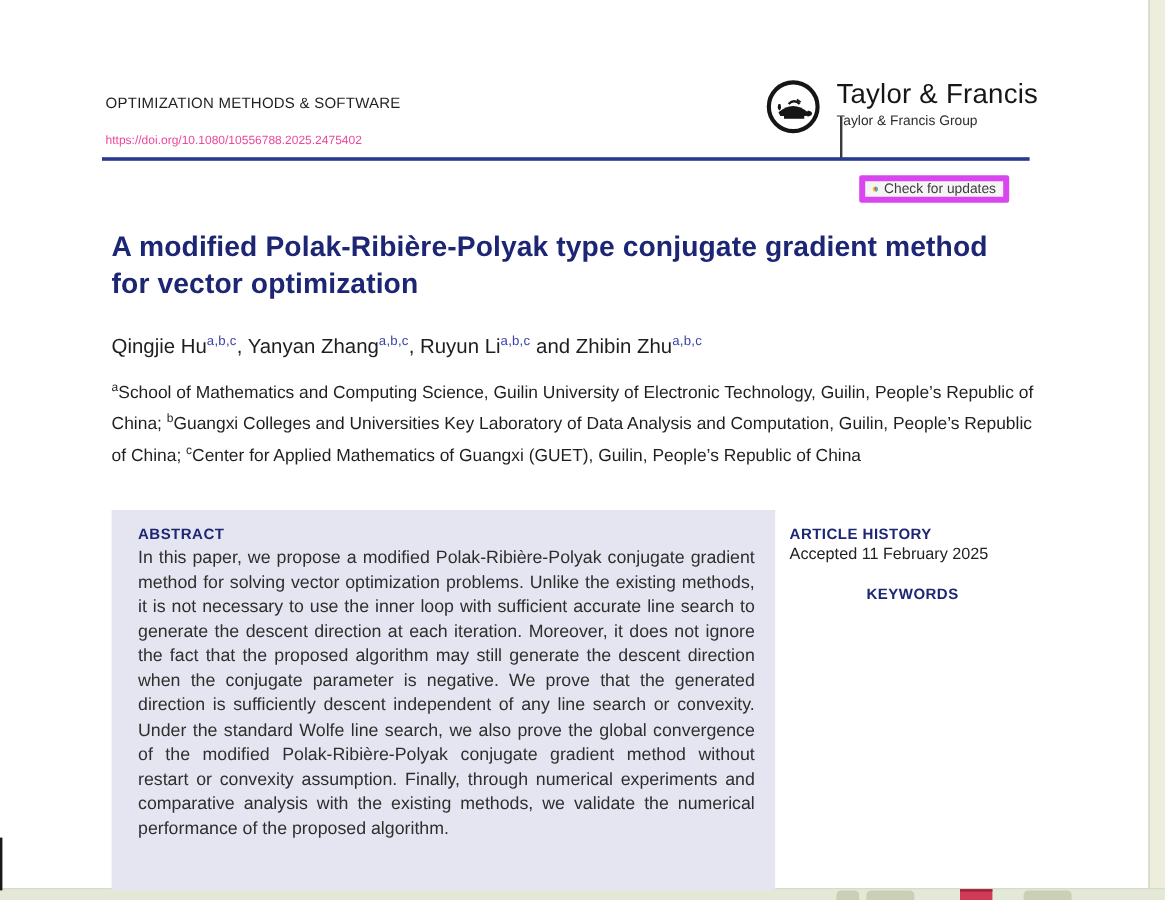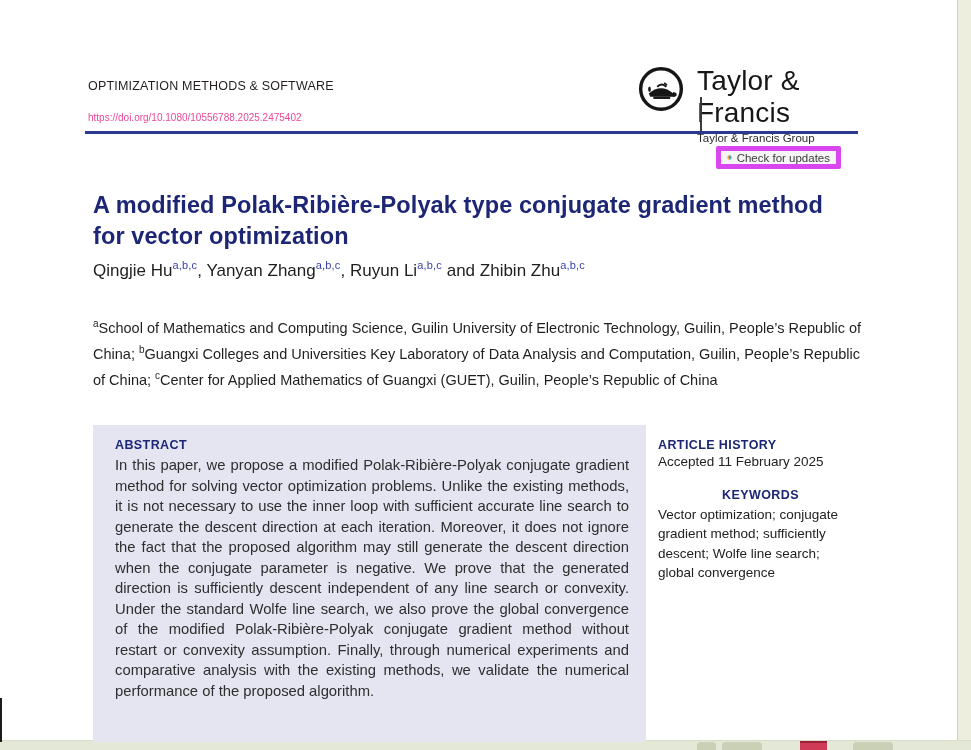--- a/index.html
+++ b/index.html
@@ -19,33 +19,33 @@
   .left-edge-line{left:0;top:698px;width:2px;height:44px;background:#1a1a1a;}
 
   
   .journal-block{left:88px;top:79px;color:#231f20;}
   .journal-name{font-size:12.5px;letter-spacing:.2px;}
   .journal-doi{font-size:10px;margin-top:19px;color:#ec4899;text-decoration:none;display:block;}
 
   .logo{left:638px;top:65px;width:230px;height:60px;}
   .logo-circle{position:absolute;left:0;top:1px;width:46px;height:46px;}
   .logo-text{position:absolute;left:59px;top:0;}
-  .logo-name{font-size:28px;color:#161616;letter-spacing:.2px;}
+  .logo-name{font-size:23px;color:#161616;letter-spacing:.2px;}
   .logo-group{font-size:11.5px;color:#2d2d2d;margin-top:3px;}
   .cursor-artifact{left:700px;top:97px;width:1.5px;height:35px;background:#3a3a3a;}
 
   .rule-blue{left:85px;top:131px;width:773px;height:2.5px;background:#2b3a8f;}
 
   
   .check-btn{left:716px;top:146px;width:125px;height:23px;background:#f4f4f4;border:5px solid #d946ef;border-radius:2px;display:flex;align-items:center;gap:5px;padding:0 6px;box-sizing:border-box;cursor:pointer;}
   .check-label{font-size:11.5px;color:#3c3c3c;white-space:nowrap;}
 
   
   .title{left:93px;top:190px;width:745px;font-size:23.5px;line-height:31px;font-weight:bold;color:#1c2674;letter-spacing:.1px;}
-  .authors{left:93px;top:259px;width:760px;font-size:17px;color:#1e1e1e;}
+  .authors{left:93px;top:278px;width:760px;font-size:17px;color:#1e1e1e;}
   .authors sup{font-size:11px;color:#3a41ad;letter-spacing:.2px;}
   .affils{left:93px;top:313px;width:772px;font-size:14.5px;line-height:21px;color:#1f1f1f;}
   .affils sup{font-size:10px;color:#1f1f1f;}
 
   
   .abstract-box{left:93px;top:425px;width:553px;height:317px;background:#e5e5f1;box-sizing:border-box;padding:13px 17px 0 22px;}
   .sec-heading{font-size:12.5px;font-weight:bold;color:#1c2674;letter-spacing:.4px;}
   .abstract-text{margin-top:3px;font-size:14.8px;line-height:20.5px;color:#2e2e2e;text-align:justify;hyphens:auto;-webkit-hyphens:auto;}
 
   
@@ -110,14 +110,13 @@
 
 <div class="abs abstract-box">
   <div class="sec-heading">ABSTRACT</div>
   <div class="abstract-text">In this paper, we propose a modified Polak-Ribière-Polyak conjugate gradient method for solving vector optimization problems. Unlike the existing methods, it is not necessary to use the inner loop with sufficient accurate line search to generate the descent direction at each iteration. Moreover, it does not ignore the fact that the proposed algorithm may still generate the descent direction when the conjugate parameter is negative. We prove that the generated direction is sufficiently descent independent of any line search or convexity. Under the standard Wolfe line search, we also prove the global convergence of the modified Polak-Ribière-Polyak conjugate gradient method without restart or convexity assumption. Finally, through numerical experiments and comparative analysis with the existing methods, we validate the numerical performance of the proposed algorithm.</div>
 </div>
 
 <div class="abs side-col">
   <div class="sec-heading">ARTICLE HISTORY</div>
   <div class="side-line">Accepted 11 February 2025</div>
   <div class="sec-heading side-gap">KEYWORDS</div>
-  <div class="keywords-text" style="margin-top:3px;">Vector optimization; conjugate gradient method; sufficiently descent; Wolfe line search; global convergence</div>
 </div>
 
 </body></html>

